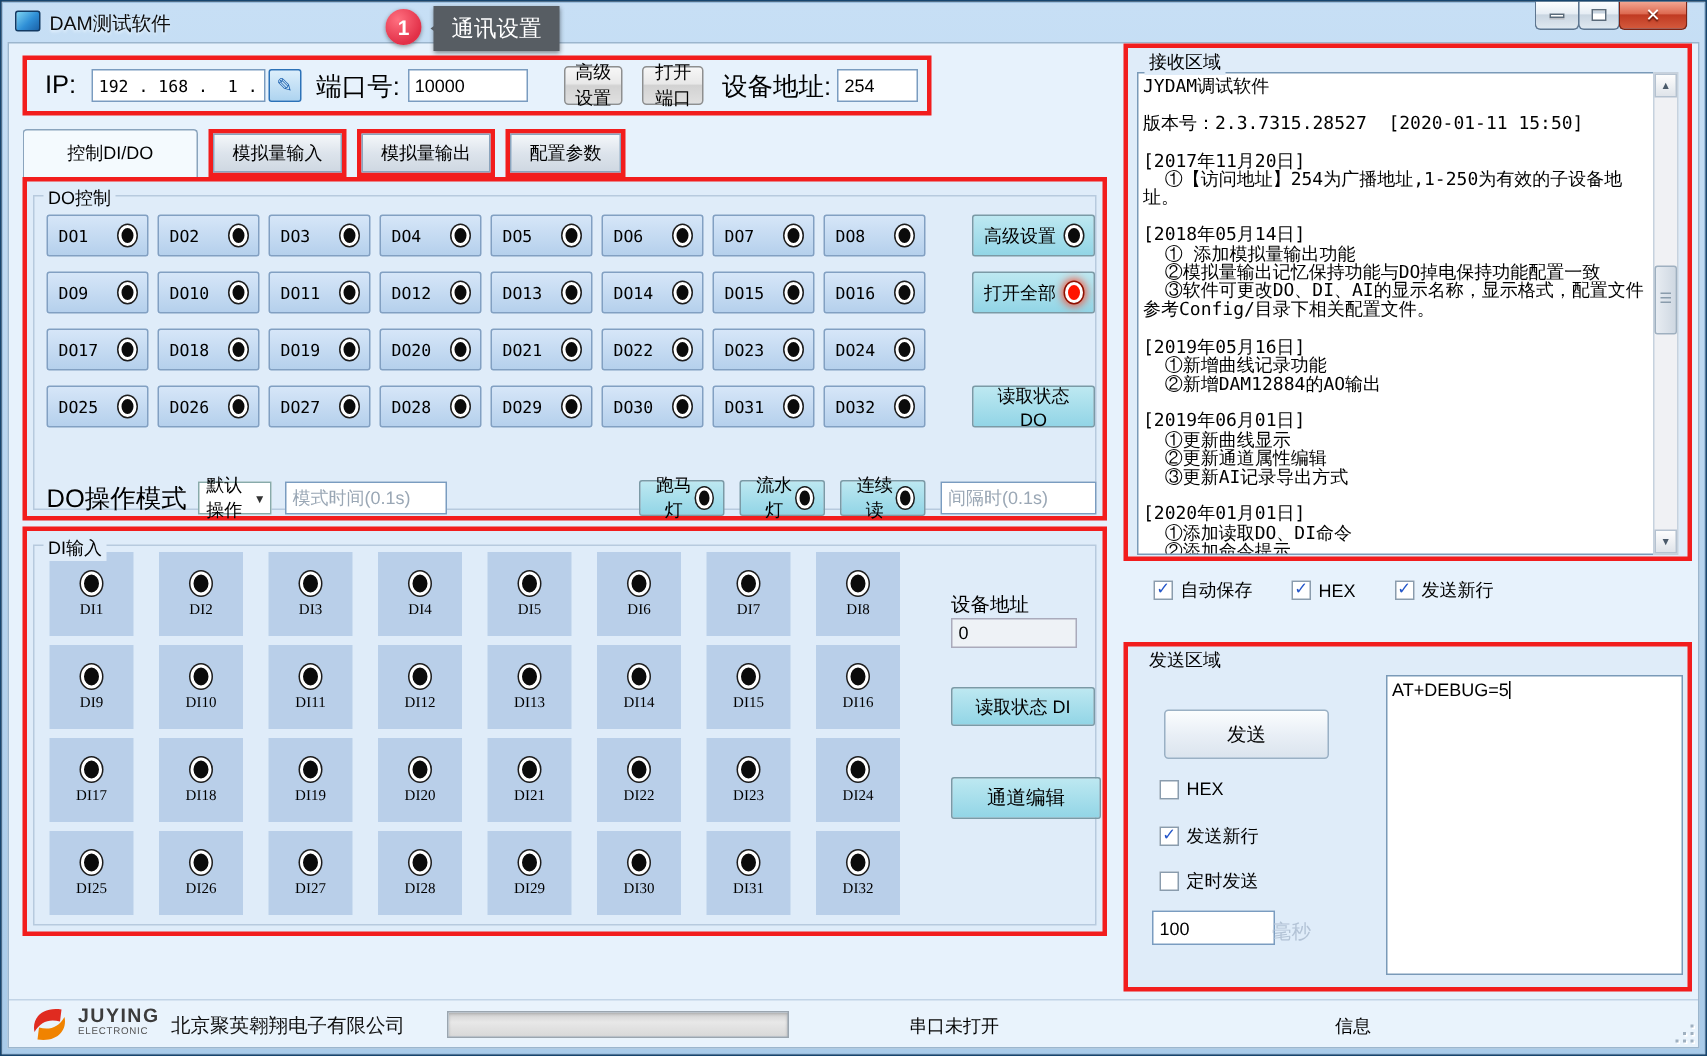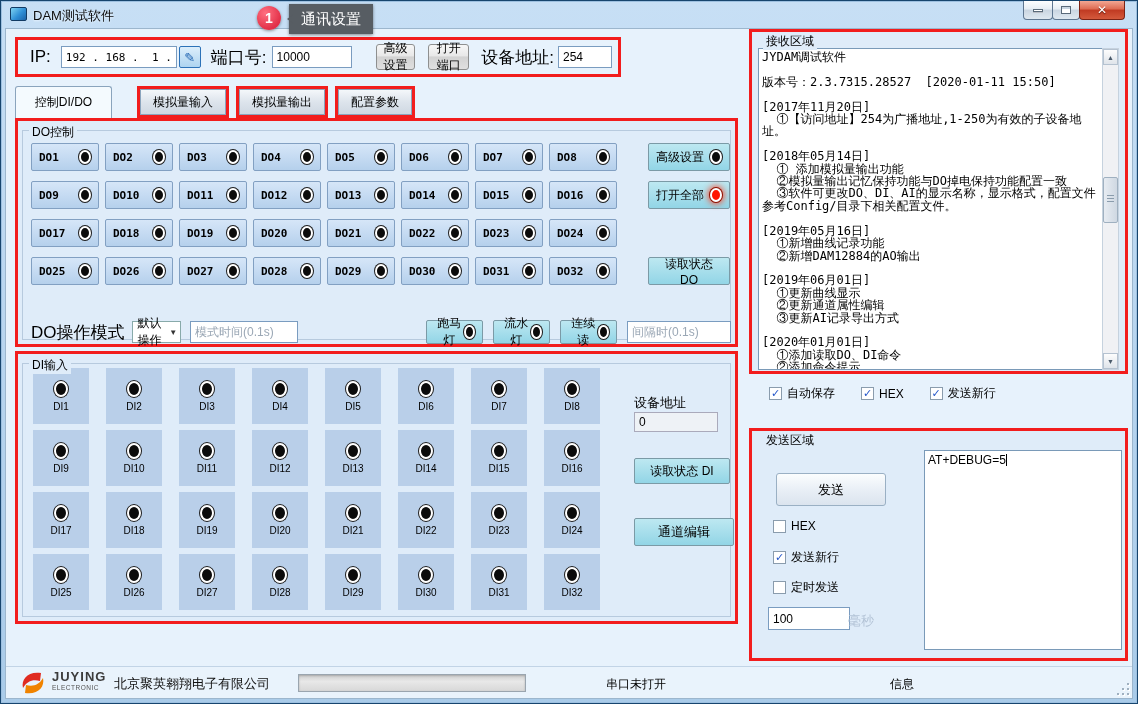--- a/index.html
+++ b/index.html
@@ -33,49 +33,49 @@
   .conn{position:absolute;left:9px;top:8px;width:606px;height:40px;background:#e7f2fc;display:flex;align-items:center;padding:0 6px;}
   .lbl{font-size:17px;color:#000;white-space:nowrap;}
   .field{background:#fff;border:1px solid #7a9cc0;font-size:12px;color:#000;padding:1px 4px;height:22px;}
   .ip-input{width:116px;font-family:"DejaVu Sans Mono",monospace;font-size:11px;}
   .edit-btn{width:22px;height:22px;margin-left:2px;border:1px solid #2c72b8;border-radius:2px;
             background:linear-gradient(#dceefb,#aed4f0);color:#1e62b0;font-size:13px;display:flex;align-items:center;justify-content:center;}
   .gbtn{border:1px solid #8e8f8f;border-radius:3px;background:linear-gradient(#f7f7f7,#e8e8e8 45%,#d2d2d2 50%,#e0e0e0);
         font-size:12px;color:#000;display:flex;align-items:center;justify-content:center;}
   
   .tabs{position:absolute;left:9px;top:56px;height:33px;display:flex;align-items:flex-end;}
-  .tab-active{width:97px;height:32px;background:#f4fafe;border:1px solid #8aa4bd;border-bottom:none;border-radius:3px 3px 0 0;
-              font-size:12px;display:flex;align-items:center;justify-content:center;margin-right:25px;}
+  .tab-active{width:117px;height:32px;background:#f4fafe;border:1px solid #8aa4bd;border-bottom:none;border-radius:3px 3px 0 0;
+              font-size:12px;display:flex;align-items:center;justify-content:center;margin-right:7px;}
   .tab-annot{border:3px solid #f21d1d;margin-right:7px;}
   .tab{height:26px;background:linear-gradient(#f4f7fa,#dde4ec 50%,#cfd8e2);border:1px solid #8aa4bd;
        font-size:12px;display:flex;align-items:center;justify-content:center;padding:0 12px;}
   
   .group{position:absolute;background:#dfecf9;}
   .legend{position:absolute;top:3px;left:11px;font-size:12px;color:#000;background:#dfecf9;padding:0 3px;z-index:2;}
   .etch{position:absolute;left:4px;right:4px;top:9px;bottom:4px;border:1px solid #b7cade;pointer-events:none;}
   
   .do-grid{position:absolute;left:13px;top:22px;display:grid;grid-template-columns:repeat(8,68px);grid-auto-rows:28px;gap:10px 6px;}
   .do-btn{display:flex;align-items:center;justify-content:space-between;padding:0 7px;
-          background:linear-gradient(#d6e6f8,#b5d0ec);border:1px solid #82a0c2;border-radius:2px;font-weight:bold;}
+          background:linear-gradient(#d6e6f8,#b5d0ec);border:1px solid #82a0c2;border-radius:2px;}
   .do-btn .chn{font-size:11px;font-family:"DejaVu Sans Mono",monospace;}
   .dot{width:12px;height:14px;border-radius:50%;background:#0b0b0b;border:2px solid #fff;box-shadow:0 0 0 1px #1d1d1d;}
   .dot.red{background:#ff1republic500;background:#ff1500;box-shadow:0 0 0 1px #8c1000,0 0 6px 2px rgba(255,70,40,.95);}
   .do-side{position:absolute;left:630px;top:22px;width:82px;}
   .cyan{background:linear-gradient(#bde8f1,#92d5e6);border:1px solid #7b9aa6;border-radius:2px;font-size:12px;}
   .side-btn{width:82px;height:28px;display:flex;align-items:center;justify-content:space-between;padding:0 7px;position:absolute;}
   .side-btn.center{justify-content:center;}
   .mode-row{position:absolute;left:13px;top:198px;width:700px;height:26px;display:flex;align-items:center;}
   .select{width:66px;height:22px;background:#fff;border:1px solid #8aa;display:flex;align-items:center;justify-content:space-between;font-size:12px;padding:0 3px 0 5px;}
   .chev{font-size:8px;color:#333;}
   .mode-btn{width:74px;height:24px;display:flex;align-items:center;justify-content:space-between;padding:0 7px;margin-right:10px;}
   input::placeholder{color:#9aa7b5;}
   
   .di-grid{position:absolute;left:15px;top:14px;display:grid;grid-template-columns:repeat(8,56px);grid-auto-rows:56px;gap:6px 17px;}
   .di-tile{background:#b9cfe9;display:flex;flex-direction:column;align-items:center;justify-content:center;gap:4px;}
-  .di-tile .chn{font-size:10px;font-family:Liberation Sans, sans-serif;}
+  .di-tile .chn{font-size:10px;font-family:Liberation Serif, serif;}
   .di-side{position:absolute;left:616px;top:14px;width:100px;}
   
   .rx-log{position:absolute;left:6px;top:16px;width:346px;height:322px;background:#fff;border:1px solid #7a9ab8;
           font-family:"DejaVu Sans Mono",monospace;font-size:12px;line-height:12.4px;color:#000;
           white-space:pre-wrap;overflow:hidden;padding:2px 3px;}
   .scrollbar{position:absolute;right:6px;top:16px;width:17px;height:322px;background:#f0f1f4;border:1px solid #c6d2de;}
   .sb-btn{position:absolute;left:0;width:15px;height:16px;background:linear-gradient(#fdfdfd,#dfe4ea);border:1px solid #b5c2d0;
           font-size:7px;color:#4a5a6a;display:flex;align-items:center;justify-content:center;}
   .sb-thumb{position:absolute;left:0;top:128px;width:15px;height:46px;background:linear-gradient(90deg,#e7ecf2,#cfd8e2);
             border:1px solid #9fb0c0;border-radius:2px;}

